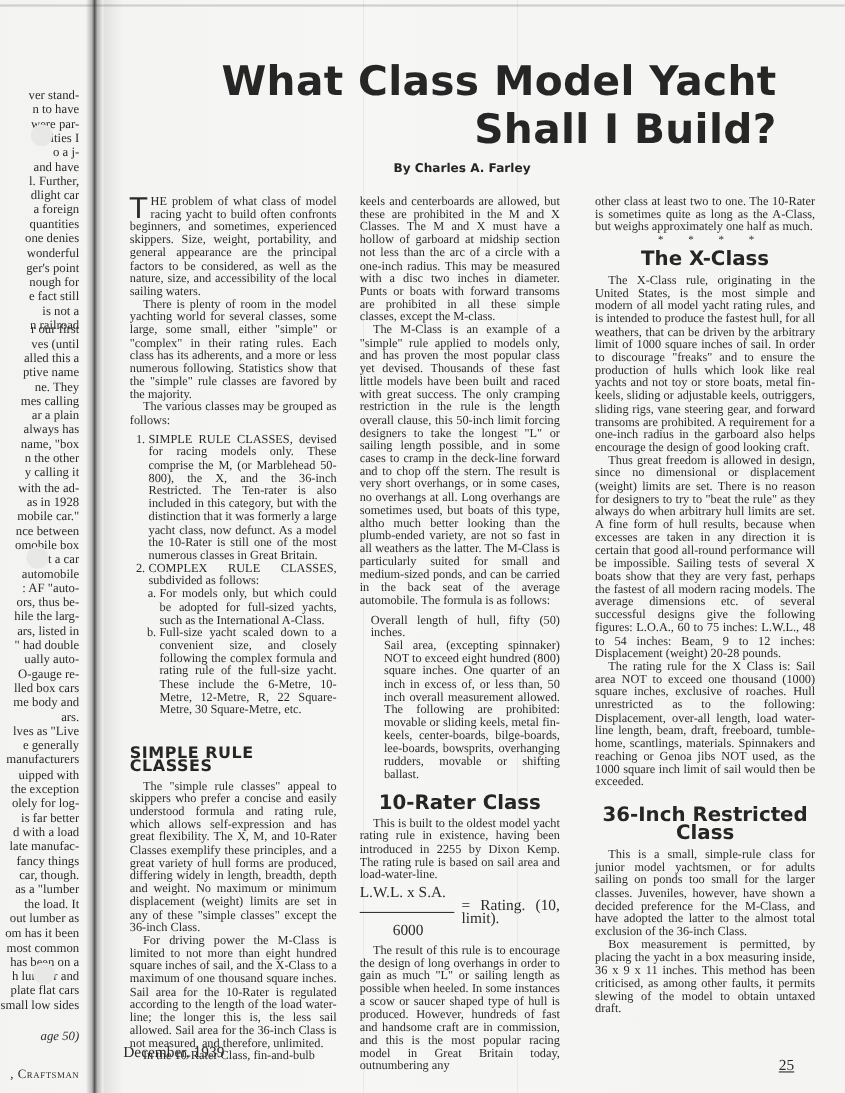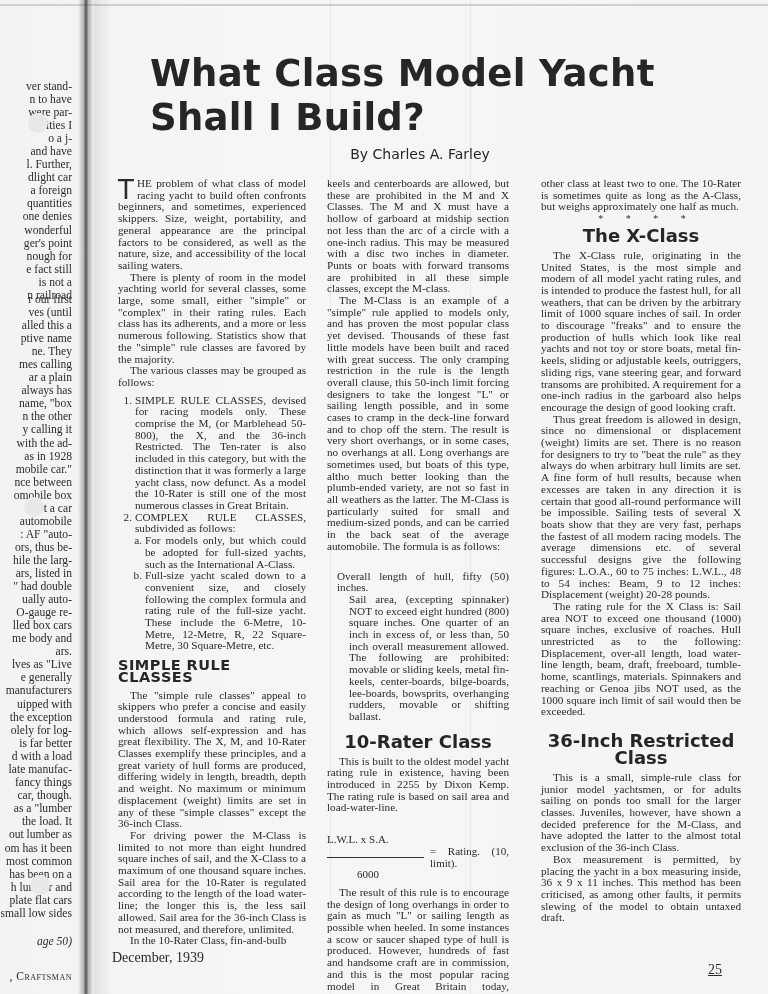--- a/index.html
+++ b/index.html
@@ -8,41 +8,41 @@
   .topline { position:absolute; left:0; top:4px; width:768px; height:2px; background:#cfcfcc; }
   
   .leftcol { position:absolute; left:0; top:0; width:72px; height:994px; overflow:hidden; }
   .leftcol .inner { position:absolute; right:0; width:140px; font-size:11.6px; line-height:13.05px; text-align:right; white-space:nowrap; color:#2b2b2b; }
   .leftcol p { margin:0; }
   .leftcol .sig { font-variant:small-caps; letter-spacing:0.5px; }
   .gutter { position:absolute; left:78px; top:0; width:16px; height:994px;
     background:linear-gradient(90deg, rgba(0,0,0,0) 0, rgba(60,60,60,0.35) 35%, rgba(30,30,30,0.75) 50%, rgba(60,60,60,0.35) 65%, rgba(0,0,0,0) 100%); }
   .gutter2 { position:absolute; left:94px; top:0; width:18px; height:994px; background:linear-gradient(90deg, rgba(0,0,0,0.08), rgba(0,0,0,0)); }
   
-  .title { position:absolute; left:150px; top:52px; width:540px; text-align:left; font-family:"DejaVu Sans","Liberation Sans",sans-serif; font-weight:bold; font-size:37px; line-height:44px; color:#262626; letter-spacing:0.3px; }
-  .byline { position:absolute; left:330px; top:146px; width:180px; text-align:center; font-family:"DejaVu Sans","Liberation Sans",sans-serif; font-weight:normal; font-size:14px; color:#262626; }
+  .title { position:absolute; left:166px; top:52px; width:540px; text-align:right; font-family:"DejaVu Sans","Liberation Sans",sans-serif; font-weight:bold; font-size:37px; line-height:44px; color:#262626; letter-spacing:0.3px; }
+  .byline { position:absolute; left:330px; top:146px; width:180px; text-align:center; font-family:"DejaVu Sans","Liberation Sans",sans-serif; font-weight:bold; font-size:11px; color:#262626; }
   .col { position:absolute; font-size:11.2px; line-height:11.7px; color:#2b2b2b; text-align:justify; }
   .col p { margin:0; text-indent:12px; }
   .col p.noind { text-indent:0; }
   .c1 { left:118px; top:178px; width:188px; }
   .c2 { left:327px; top:178px; width:182px; }
   .c3 { left:541px; top:178px; width:200px; }
   .dropcap { float:left; font-size:26px; line-height:22px; margin:1px 3px 0 0; font-family:"DejaVu Sans",sans-serif; }
   .list { margin:6px 0 0 0; }
   .li { display:flex; }
   .li .num { width:14px; flex:none; text-align:right; padding-right:3px; }
   .li .txt { flex:1; }
   .sub { margin-left:14px; }
   .sub .li .num { width:10px; }
   .h2 { font-family:"DejaVu Sans","Liberation Sans",sans-serif; font-weight:bold; text-align:center; color:#262626; margin:8px 0 6px 0; text-indent:0; }
   .h2.caps { font-size:14.5px; letter-spacing:0.5px; text-align:left; }
   .h2.big { font-size:18px; line-height:17px; }
-  .formula { margin:18px 0 0 10px; text-indent:0; }
+  .formula { margin:6px 0 0 10px; text-indent:0; }
   .formula .hang { padding-left:12px; }
-  .frac { margin:20px 0 6px 0; font-size:11px; }
+  .frac { margin:4px 0 6px 0; font-size:14px; }
   .frac .num, .frac .den { display:block; }
   .frac .row { display:flex; align-items:center; }
   .frac .bar { width:112px; height:1px; background:#333; margin-right:6px; }
   .stars { text-align:center; letter-spacing:10px; margin:3px 0 0 0; font-size:10px; text-indent:0; }
   .date { position:absolute; left:112px; top:950px; font-size:14px; color:#2a2a2a; }
   .pnum { position:absolute; left:708px; top:962px; font-size:14px; color:#2a2a2a;text-decoration:underline; }
   .speck { position:absolute; width:20px; height:20px; border-radius:50%; background:#e8e8e6; }
   .vline { position:absolute; top:0; width:1px; height:994px; background:rgba(0,0,0,0.05); }
 </style>
 </head>
@@ -158,21 +158,21 @@
         <div class="li">
             <span class="num">a.</span>
             <span class="txt">For models only, but which could be adopted for full-sized yachts, such as the International A-Class.</span>
           </div>
         <div class="li">
             <span class="num">b.</span>
             <span class="txt">Full-size yacht scaled down to a convenient size, and closely following the complex formula and rating rule of the full-size yacht. These include the 6-Metre, 10-Metre, 12-Metre, R, 22 Square-Metre, 30 Square-Metre, etc.</span>
           </div>
       </div>
     </div>
-    <div class="h2 caps" style="margin-top:8px">SIMPLE RULE CLASSES</div>
+    <div class="h2 caps" style="margin-top:28px">SIMPLE RULE CLASSES</div>
     <p>The "simple rule classes" appeal to skippers who prefer a concise and easily understood formula and rating rule, which allows self-expression and has great flexibility. The X, M, and 10-Rater Classes exemplify these principles, and a great variety of hull forms are produced, differing widely in length, breadth, depth and weight. No maximum or minimum displacement (weight) limits are set in any of these "simple classes" except the 36-inch Class.</p>
     <p>For driving power the M-Class is limited to not more than eight hundred square inches of sail, and the X-Class to a maximum of one thousand square inches. Sail area for the 10-Rater is regulated according to the length of the load water-line; the longer this is, the less sail allowed. Sail area for the 36-inch Class is not measured, and therefore, unlimited.</p>
     <p>In the 10-Rater Class, fin-and-bulb</p>
   </div>
 
   <div class="col c2">
     <p class="noind">keels and centerboards are allowed, but these are prohibited in the M and X Classes. The M and X must have a hollow of garboard at midship section not less than the arc of a circle with a one-inch radius. This may be measured with a disc two inches in diameter. Punts or boats with forward transoms are prohibited in all these simple classes, except the M-class.</p>
     <p>The M-Class is an example of a "simple" rule applied to models only, and has proven the most popular class yet devised. Thousands of these fast little models have been built and raced with great success. The only cramping restriction in the rule is the length overall clause, this 50-inch limit forcing designers to take the longest "L" or sailing length possible, and in some cases to cramp in the deck-line forward and to chop off the stern. The result is very short overhangs, or in some cases, no overhangs at all. Long overhangs are sometimes used, but boats of this type, altho much better looking than the plumb-ended variety, are not so fast in all weathers as the latter. The M-Class is particularly suited for small and medium-sized ponds, and can be carried in the back seat of the average automobile. The formula is as follows:</p>
     <div class="formula">
       <div>Overall length of hull, fifty (50) inches.</div>

